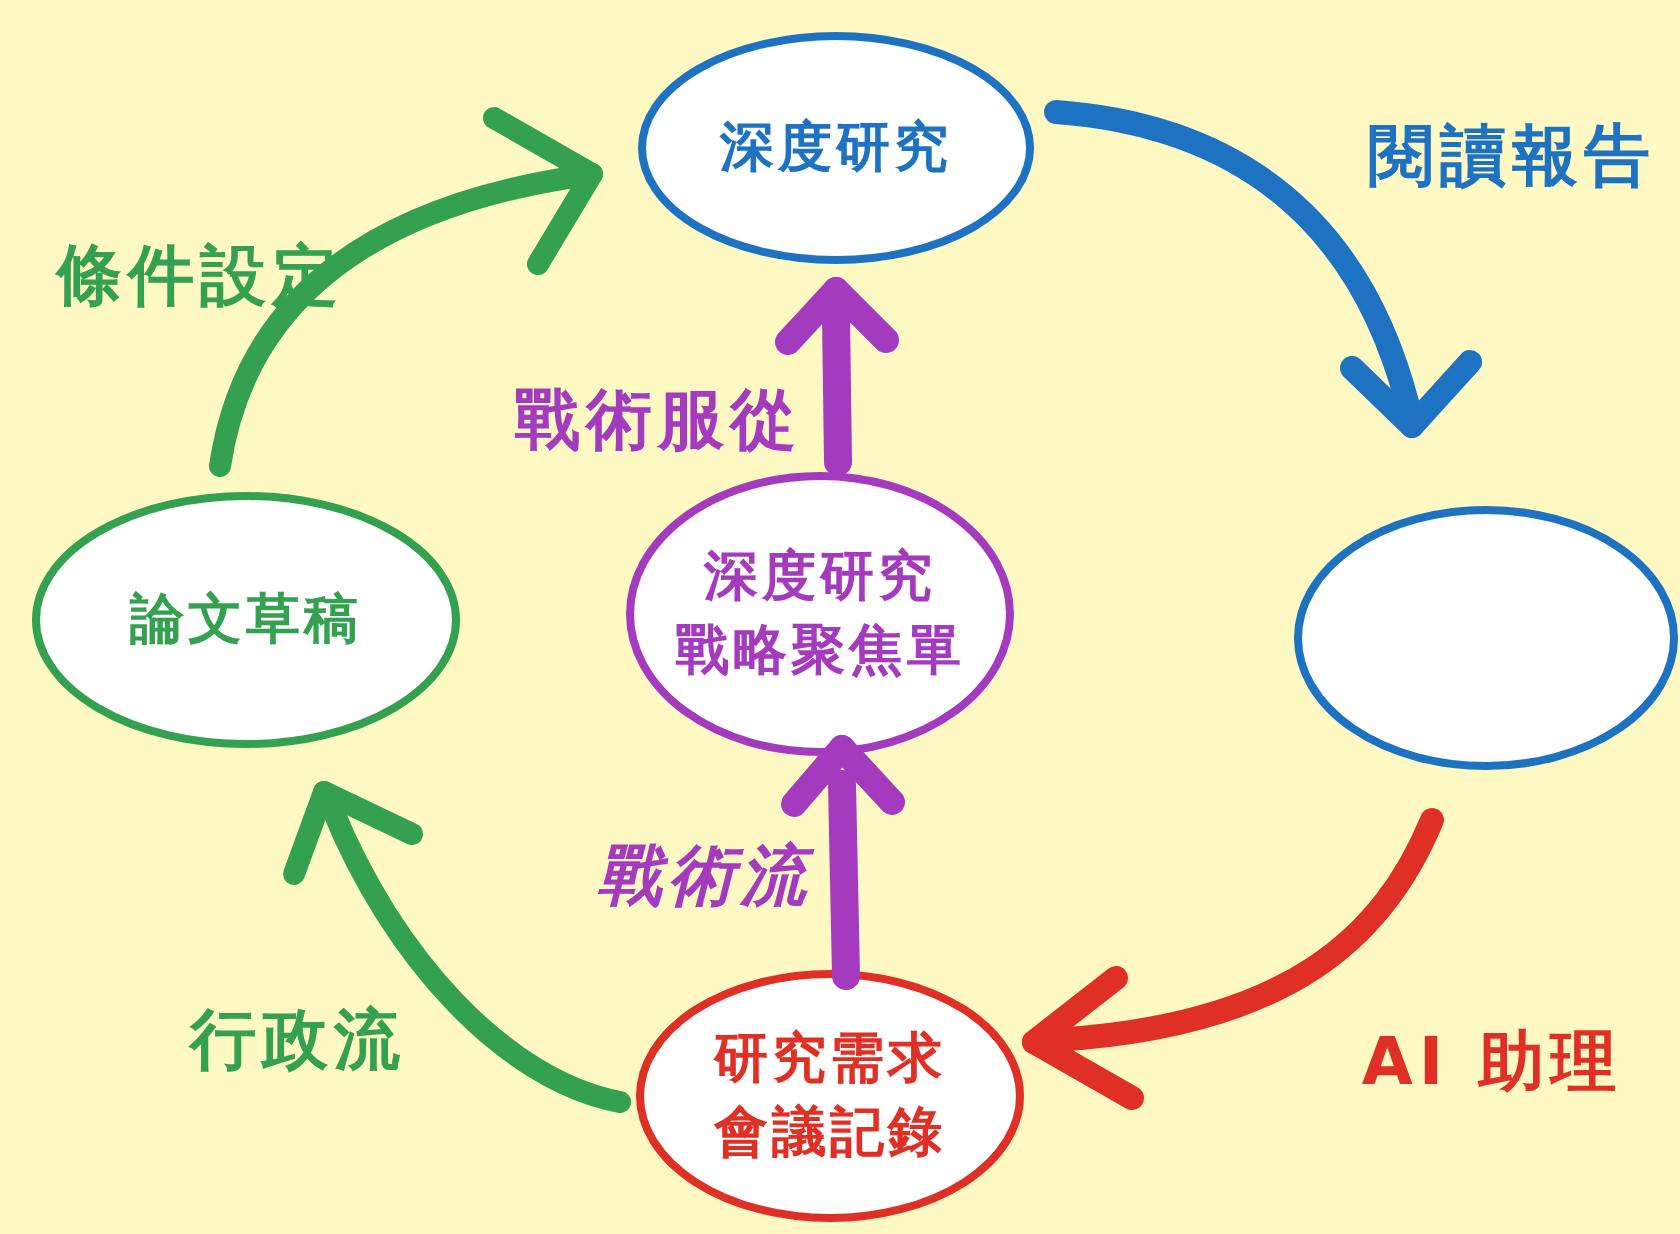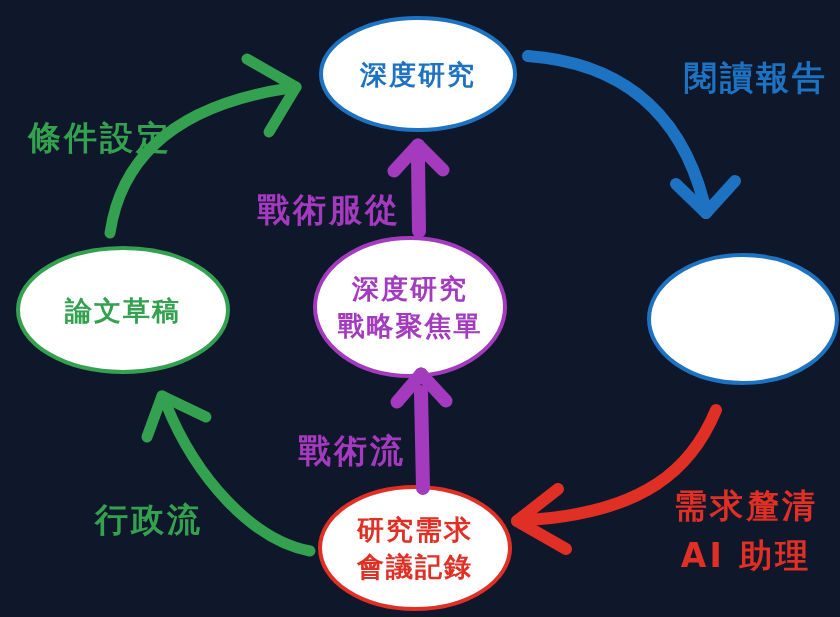--- a/index.html
+++ b/index.html
@@ -1,17 +1,17 @@
 <!DOCTYPE html>
 <html><head>
 <meta charset="utf-8">
 <style>
   html,body{margin:0;padding:0;background:#ffffff;}
   .canvas{
-    position:relative;width:840px;height:617px;background:#0f172a;overflow:hidden;
+    position:relative;width:840px;height:617px;background:#fef9c3;overflow:hidden;
     font-family:"DejaVu Sans","Liberation Sans",sans-serif;
   }
   .layer-svg{position:absolute;left:0;top:0;width:840px;height:617px;}
   .txt{
     position:absolute;transform:translate(-50%,-50%);
     font-weight:bold;text-align:center;white-space:nowrap;
   }
   .node-label{font-size:27px;letter-spacing:2px;line-height:37px;}
   .flow-label{font-size:33px;letter-spacing:3px;line-height:50px;}
   .t-blue{color:#1e72c2;}
@@ -84,22 +84,21 @@
     <div>研究需求</div>
     <div>會議記錄</div>
   </div>
 
   <div class="txt flow-label t-green" style="left:100px;top:110px;margin-top:28px;">條件設定</div>
 
   <div class="txt flow-label t-blue" style="left:756px;top:78px;">閱讀報告</div>
 
   <div class="txt flow-label t-purple" style="left:329px;top:210px;">戰術服從</div>
 
-  <div class="txt flow-label t-purple" style="left:352px;top:451px;">戰術流</div>
+  <div class="txt flow-label t-purple" style="left:352px;top:438px;font-style:italic;">戰術流</div>
 
   <div class="txt flow-label t-green" style="left:149px;top:520px;">行政流</div>
 
   <div class="txt flow-label t-red" style="left:746px;top:531px;">
-    <div>需求釐清</div>
     <div>AI 助理</div>
   </div>
 
 </div>
 
 </body></html>

